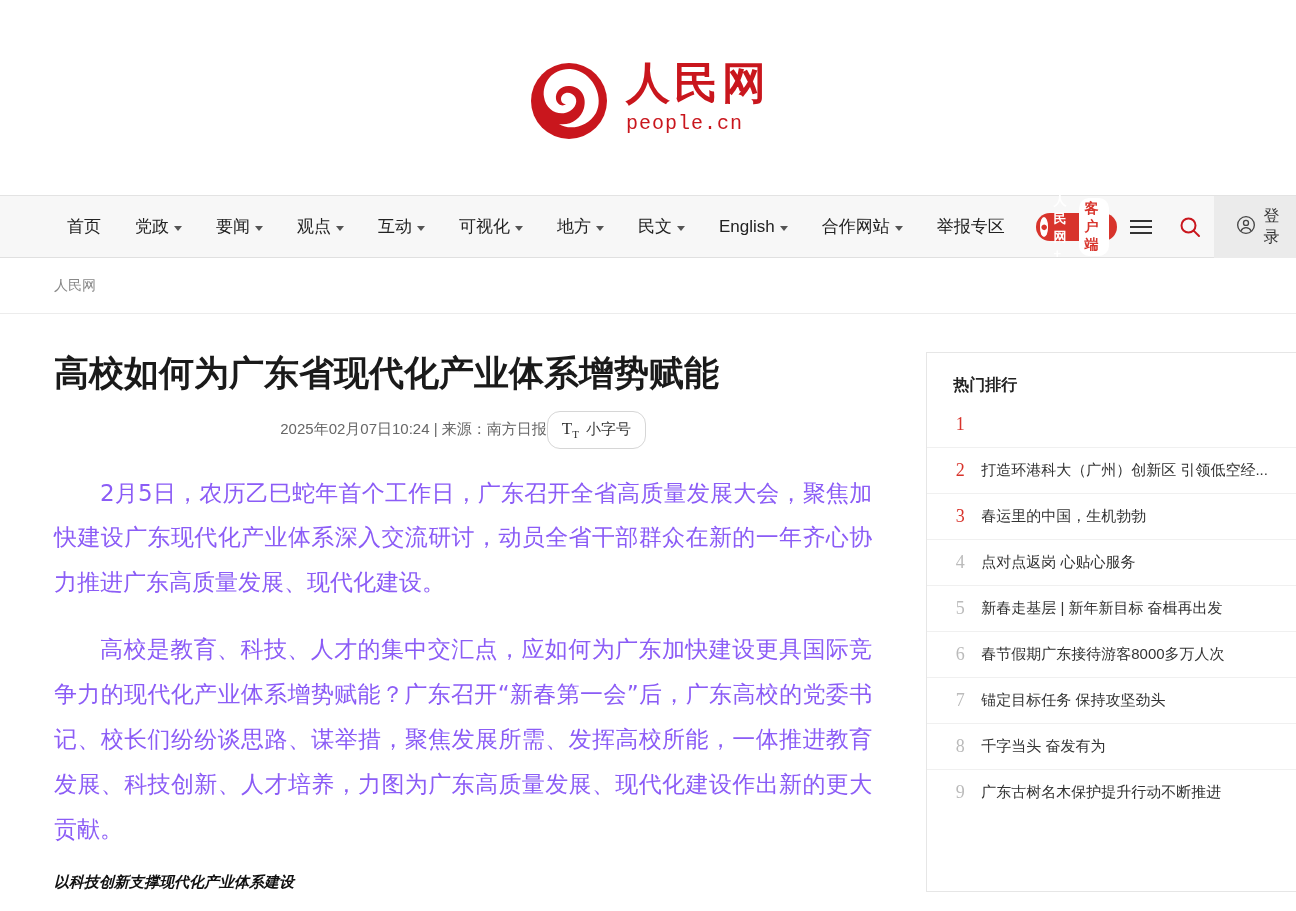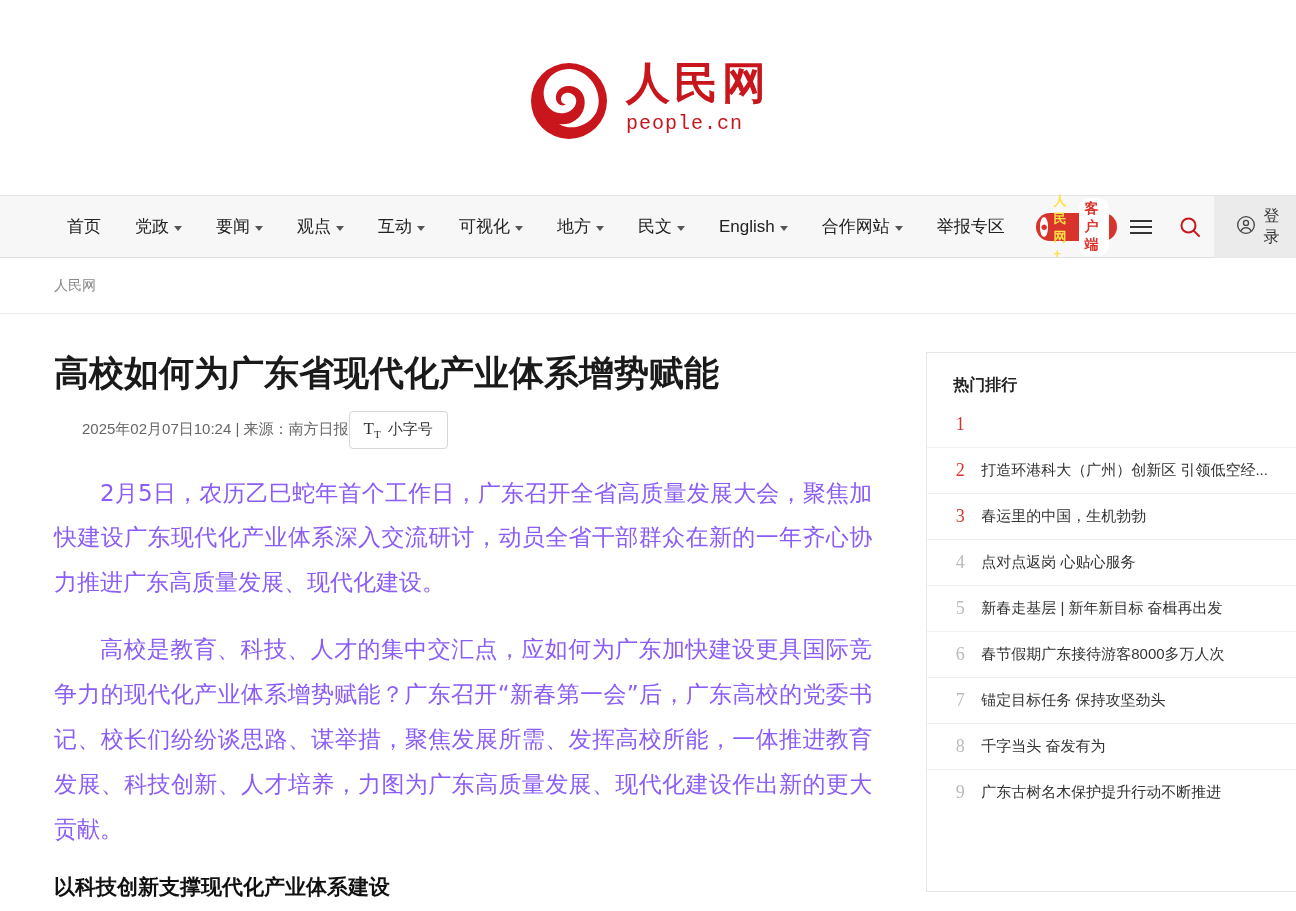--- a/index.html
+++ b/index.html
@@ -99,21 +99,21 @@
   .app-badge .circle {
     width: 20px; height: 20px;
     border-radius: 50%;
     background: #fff;
     display: flex; align-items: center; justify-content: center;
   }
   .app-badge .circle span {
     color: #d8342c; font-size: 13px; line-height: 1;
   }
   .app-badge .t1 {
-    color: #fde047; font-size: 13px; font-weight: bold; letter-spacing: 0px;
+    color: #ffffff; font-size: 13px; font-weight: bold; letter-spacing: 0px;
   }
   .app-badge .t2 {
     background: #fff;
     color: #d8342c;
     font-size: 14px;
     border-radius: 10px;
     padding: 2px 6px;
     font-weight: bold;
   }
   .nav-right {
@@ -168,31 +168,30 @@
     font-size: 35px;
     line-height: 1.35;
     margin: 0 0 14px 0;
     font-weight: bold;
     color: #1a1a1a;
     font-family: "DejaVu Sans", "Liberation Sans", sans-serif;
   }
   .meta-row {
     display: flex;
     align-items: center;
-    justify-content: flex-start;
+    justify-content: center;
     margin-bottom: 22px;
-    margin-left: 28px;
   }
   .meta-text {
     font-size: 15px;
     color: #666;
   }
   .fontsize-btn {
     border: 1px solid #d6d6d6;
-    border-radius: 4px;
+    border-radius: 13px;
     background: #fff;
     font-size: 15px;
     color: #333;
     padding: 7px 14px;
     display: flex;
     align-items: center;
     gap: 7px;
     cursor: pointer;
   }
   .fontsize-btn .tt {
@@ -202,25 +201,26 @@
   .body-p {
     font-size: 23px;
     line-height: 1.95;
     color: #8b5cf6;
     margin: 0 0 22px 0;
     text-align: justify;
     font-family: "DejaVu Sans", "Liberation Sans", sans-serif;
   }
   .body-p.indent { text-indent: 2em; }
   .sub-h {
-    font-size: 21px;
+    font-size: 15px;
     font-weight: bold;
     color: #111;
     margin: 0 0 22px 0;
     font-family: "DejaVu Sans", "Liberation Sans", sans-serif;
+    font-style: italic;
   }
 
   
   .sidebar {
     width: 376px;
     padding-top: 38px;
   }
   .rank-card {
     border: 1px solid #e6e6e6;
     border-right: none;

